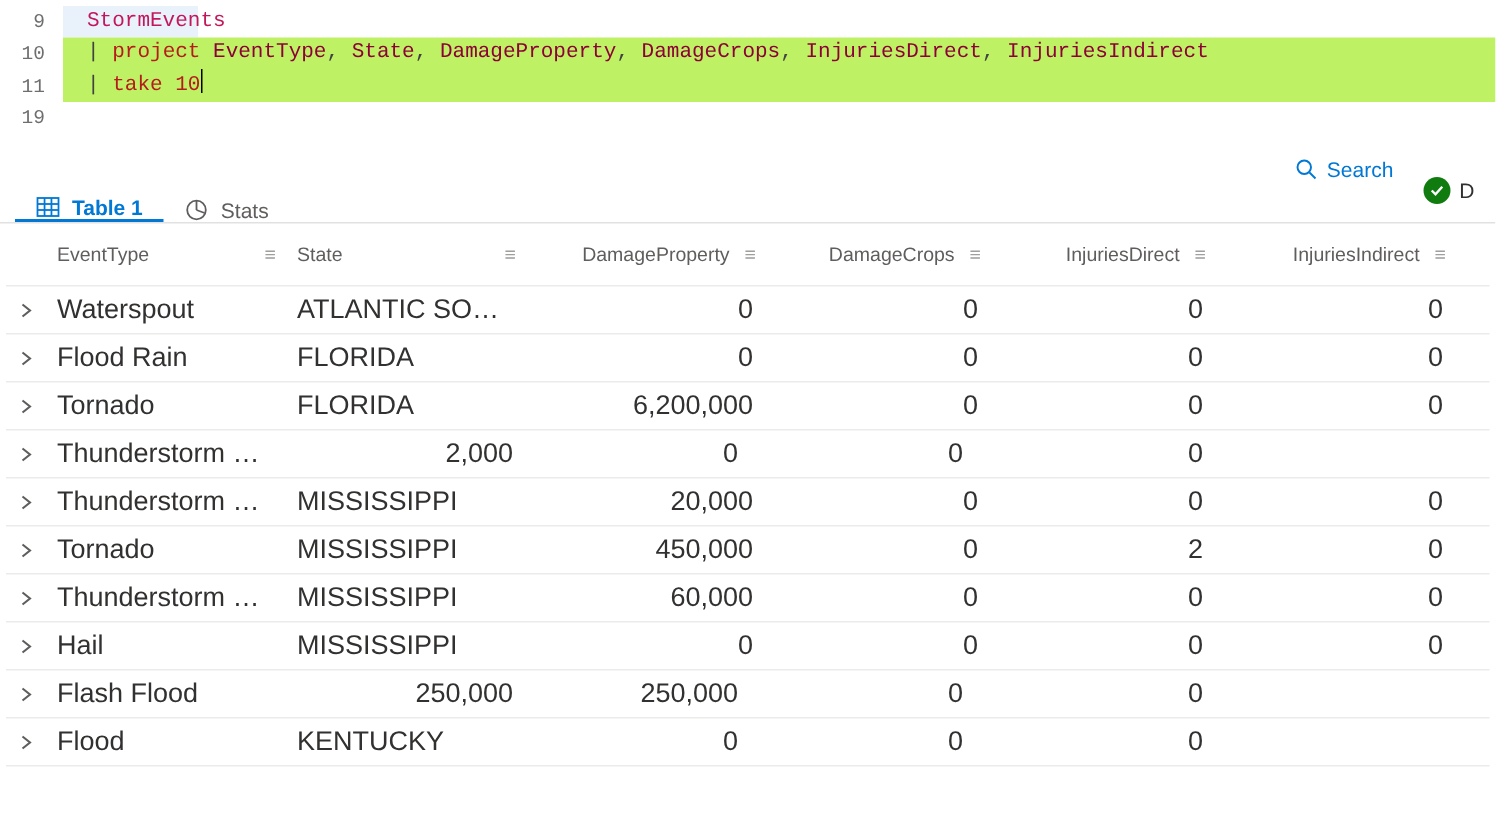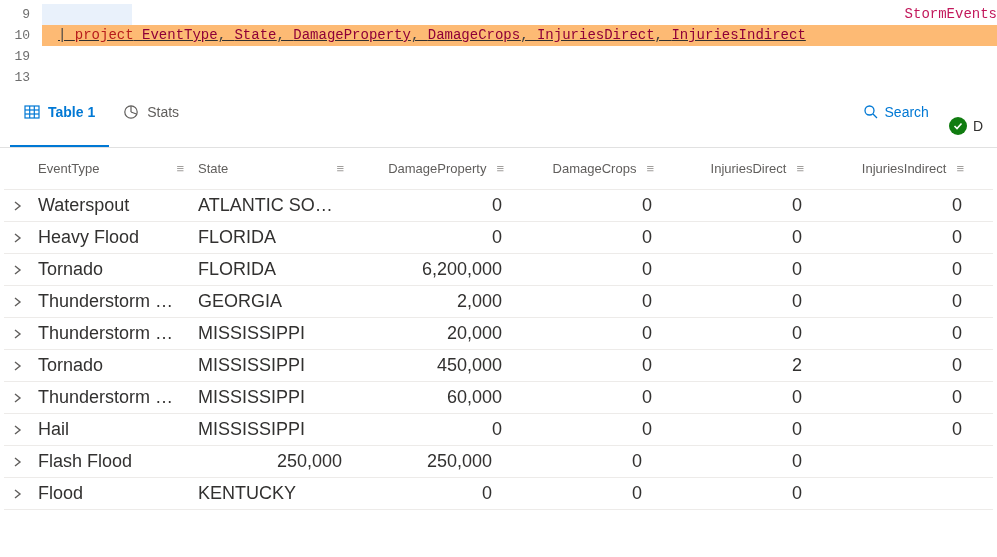--- a/index.html
+++ b/index.html
@@ -36,26 +36,24 @@
       color: #6e6e6e;
       user-select: none;
       font-size: 13px;
     }
     .code-content {
       flex: 1;
       white-space: pre;
       padding-left: 16px;
     }
     .highlighted .code-content {
-      background: #fdba74;
-      text-decoration: underline;
+      background: #bef264;
     }
     .highlighted-start .code-content {
       background: linear-gradient(to right, #e9f1fb 0, #e9f1fb 90px, transparent 90px);
-      text-align: right;
     }
     .highlighted-short .code-content {
       background: linear-gradient(to right, #e9f1fb 0, #e9f1fb 8px, transparent 8px);
     }
     .tk-ident { color: #c2185b; }
     .tk-op    { color: #424242; }
     .tk-kw    { color: #b71c1c; }
     .tk-col   { color: #8e0038; }
     .tk-num   { color: #b71c1c; }
     .cursor {
@@ -70,21 +68,21 @@
     .tabbar {
       display: flex;
       align-items: center;
       height: 44px;
       border-bottom: 1px solid #e1e1e1;
       margin-top: 10px;
       padding: 0 10px 0 10px;
     }
     .tab {
       display: flex;
-      align-items: flex-start;
+      align-items: flex-end;
       gap: 8px;
       padding: 0 14px;
       height: 100%;
       cursor: pointer;
       color: #605e5c;
     }
     .tab.active {
       color: #0078d4;
       border-bottom: 2px solid #0078d4;
       font-weight: 600;
@@ -182,26 +180,26 @@
 
 <div class="editor" id="editor-mount">
     <div class="code-line highlighted-start">
       <div class="gutter">9</div>
       <div class="code-content"><span class="tk-ident">StormEvents</span></div>
     </div>
     <div class="code-line highlighted">
       <div class="gutter">10</div>
       <div class="code-content"><span class="tk-op">| </span><span class="tk-kw">project</span><span class="tk-op"> </span><span class="tk-col">EventType</span><span class="tk-op">, </span><span class="tk-col">State</span><span class="tk-op">, </span><span class="tk-col">DamageProperty</span><span class="tk-op">, </span><span class="tk-col">DamageCrops</span><span class="tk-op">, </span><span class="tk-col">InjuriesDirect</span><span class="tk-op">, </span><span class="tk-col">InjuriesIndirect</span></div>
     </div>
+    <div class="code-line highlighted">
+      <div class="gutter">11</div>
+      <div class="code-content"><span class="tk-op">| </span><span class="tk-kw">take</span><span class="tk-op"> </span><span class="tk-num">10</span><span class="cursor"></span></div>
+    </div>
     <div class="code-line highlighted-short">
       <div class="gutter">19</div>
-      <div class="code-content"></div>
-    </div>
-    <div class="code-line ">
-      <div class="gutter">13</div>
       <div class="code-content"></div>
     </div>
   </div>
 
 <div class="tabbar">
   <div class="tab active">
     <svg viewBox="0 0 16 16">
         <rect x="1" y="2" width="14" height="12" fill="none" stroke="#0078d4" stroke-width="1.2"></rect>
         <line x1="1" y1="6" x2="15" y2="6" stroke="#0078d4" stroke-width="1.2"></line>
         <line x1="1" y1="10" x2="15" y2="10" stroke="#0078d4" stroke-width="1.2"></line>
@@ -277,21 +275,21 @@
         <div class="td col-damcrop num">0</div>
         <div class="td col-injdir num">0</div>
         <div class="td col-injind num">0</div>
       </div>
       <div class="trow">
         <div class="expand-col">
           <svg width="8" height="10" viewBox="0 0 8 10">
             <path d="M1 1 L6 5 L1 9" fill="none" stroke="#605e5c" stroke-width="1.4"></path>
           </svg>
         </div>
-        <div class="td col-event">Heavy Flood</div>
+        <div class="td col-event">Flood Rain</div>
         <div class="td col-state">FLORIDA</div>
         <div class="td col-damprop num">0</div>
         <div class="td col-damcrop num">0</div>
         <div class="td col-injdir num">0</div>
         <div class="td col-injind num">0</div>
       </div>
       <div class="trow">
         <div class="expand-col">
           <svg width="8" height="10" viewBox="0 0 8 10">
             <path d="M1 1 L6 5 L1 9" fill="none" stroke="#605e5c" stroke-width="1.4"></path>
@@ -304,21 +302,20 @@
         <div class="td col-injdir num">0</div>
         <div class="td col-injind num">0</div>
       </div>
       <div class="trow">
         <div class="expand-col">
           <svg width="8" height="10" viewBox="0 0 8 10">
             <path d="M1 1 L6 5 L1 9" fill="none" stroke="#605e5c" stroke-width="1.4"></path>
           </svg>
         </div>
         <div class="td col-event">Thunderstorm Wind</div>
-        <div class="td col-state">GEORGIA</div>
         <div class="td col-damprop num">2,000</div>
         <div class="td col-damcrop num">0</div>
         <div class="td col-injdir num">0</div>
         <div class="td col-injind num">0</div>
       </div>
       <div class="trow">
         <div class="expand-col">
           <svg width="8" height="10" viewBox="0 0 8 10">
             <path d="M1 1 L6 5 L1 9" fill="none" stroke="#605e5c" stroke-width="1.4"></path>
           </svg>

